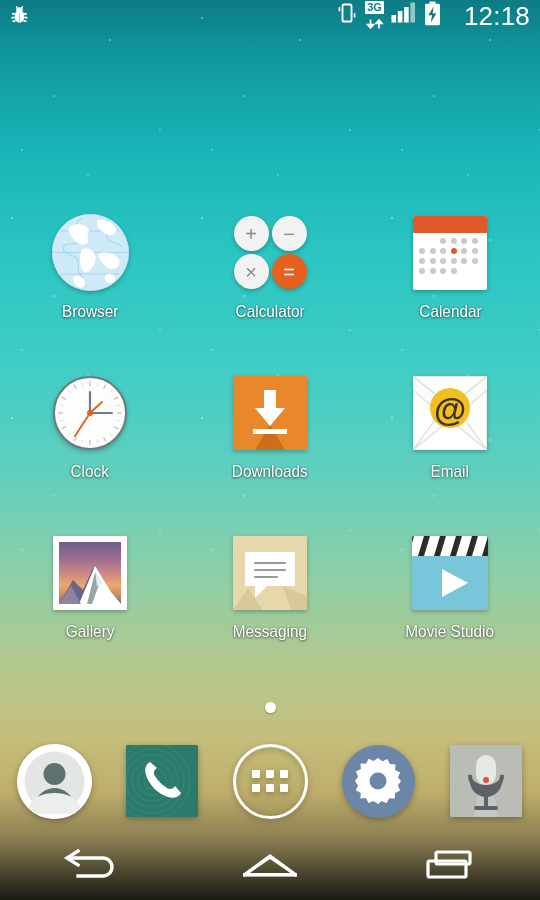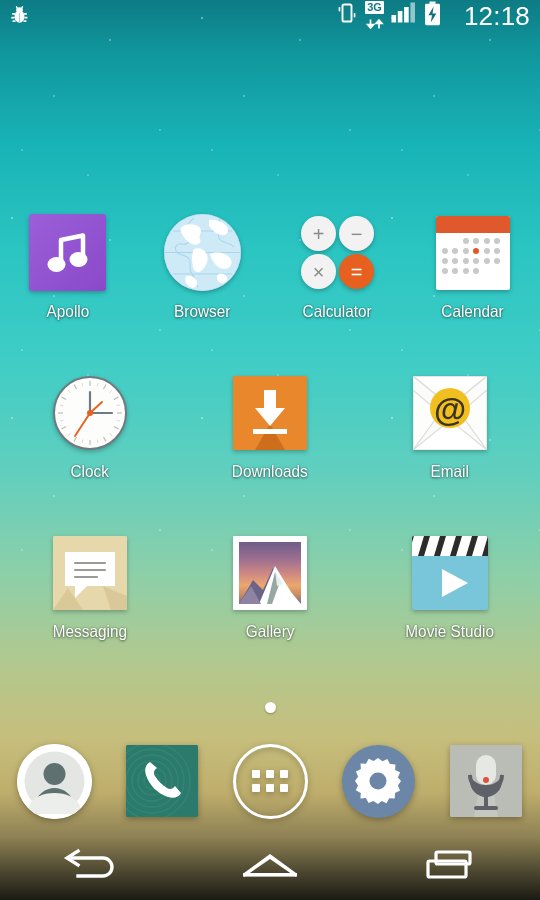--- a/index.html
+++ b/index.html
@@ -221,32 +221,20 @@
       </span>
 
       <span class="sb-clock">12:18</span>
     </div>
   </div>
 
   <div class="appgrid">
 
     <div class="row">
 
-      <div class="app">
-        <div class="iconbox">
-          <div class="ic-apollo">
-            <svg width="42" height="44" viewBox="0 0 42 44">
-              <path d="M14 33 V9 L36 4.5 V28" fill="none" stroke="#fff" stroke-width="4.5" stroke-linejoin="round"></path>
-              <ellipse cx="9.5" cy="33.5" rx="9" ry="7.5" fill="#fff"></ellipse>
-              <ellipse cx="31.5" cy="28.5" rx="9" ry="7.5" fill="#fff"></ellipse>
-            </svg>
-          </div>
-        </div>
-        <div class="applabel">Apollo</div>
-      </div>
 
       <div class="app">
         <div class="iconbox">
           <div class="ic-browser">
             <svg width="77" height="77" viewBox="0 0 77 77">
               <circle cx="38.5" cy="38.5" r="38.5" fill="#cfeaf7"></circle>
               <circle cx="38.5" cy="38.5" r="38.5" fill="none" stroke="#a9d6ec" stroke-width="1"></circle>
               <path d="M30 4 C22 10 20 18 24 23 C28 28 22 31 18 30 C14 29 10 32 12 37 C14 42 22 40 25 45 C28 50 24 56 28 60 C32 64 30 70 34 73" fill="none" stroke="#a9d6ec" stroke-width="1.1"></path>
               <path d="M55 5 C58 12 52 18 55 24 C58 30 66 28 70 33" fill="none" stroke="#a9d6ec" stroke-width="1.1"></path>
               <path d="M0 38.5 H77 M9 17 H68 M9 60 H68" stroke="#a9d6ec" stroke-width="1" fill="none"></path>
@@ -399,39 +387,20 @@
         <div class="applabel">Email</div>
       </div>
 
     </div>
 
     <div class="row">
 
 
       <div class="app">
         <div class="iconbox">
-          <div class="ic-msg">
-            <svg width="74" height="74" viewBox="0 0 74 74">
-              <rect width="74" height="74" fill="#e6d8aa"></rect>
-              <path d="M0 74 L15 52 L30 74 Z" fill="#d6c693" opacity=".8"></path>
-              <path d="M58 74 L50 50 L74 60 L74 74 Z" fill="#d6c693" opacity=".8"></path>
-              <path d="M12 16 H62 V50 H34 L22 62 V50 H12 Z" fill="#ffffff"></path>
-              <g stroke="#9a9a96" stroke-width="2.1" stroke-linecap="round">
-                <line x1="22" y1="27" x2="52" y2="27"></line>
-                <line x1="22" y1="34" x2="52" y2="34"></line>
-                <line x1="22" y1="41" x2="44" y2="41"></line>
-              </g>
-            </svg>
-          </div>
-        </div>
-        <div class="applabel">Messaging</div>
-      </div>
-
-      <div class="app">
-        <div class="iconbox">
           <div class="ic-gal">
             <div class="gal-photo">
               <svg width="62" height="62" viewBox="0 0 62 62" style="position:absolute;left:0;top:0;">
                 <defs>
                   <linearGradient id="sky" x1="0" y1="0" x2="0" y2="1">
                     <stop offset="0%" stop-color="#6e5d88"></stop>
                     <stop offset="28%" stop-color="#9d6f90"></stop>
                     <stop offset="52%" stop-color="#d08a82"></stop>
                     <stop offset="70%" stop-color="#eaa86e"></stop>
                     <stop offset="85%" stop-color="#c98c63"></stop>
@@ -446,20 +415,39 @@
                 <path d="M36 28 L44 42 L38 44 Z" fill="#e9eef0"></path>
               </svg>
             </div>
           </div>
         </div>
         <div class="applabel">Gallery</div>
       </div>
 
       <div class="app">
         <div class="iconbox">
+          <div class="ic-msg">
+            <svg width="74" height="74" viewBox="0 0 74 74">
+              <rect width="74" height="74" fill="#e6d8aa"></rect>
+              <path d="M0 74 L15 52 L30 74 Z" fill="#d6c693" opacity=".8"></path>
+              <path d="M58 74 L50 50 L74 60 L74 74 Z" fill="#d6c693" opacity=".8"></path>
+              <path d="M12 16 H62 V50 H34 L22 62 V50 H12 Z" fill="#ffffff"></path>
+              <g stroke="#9a9a96" stroke-width="2.1" stroke-linecap="round">
+                <line x1="22" y1="27" x2="52" y2="27"></line>
+                <line x1="22" y1="34" x2="52" y2="34"></line>
+                <line x1="22" y1="41" x2="44" y2="41"></line>
+              </g>
+            </svg>
+          </div>
+        </div>
+        <div class="applabel">Messaging</div>
+      </div>
+
+      <div class="app">
+        <div class="iconbox">
           <div class="ic-mov">
             <svg width="76" height="74" viewBox="0 0 76 74">
               <rect y="20" width="76" height="54" fill="#79c5da"></rect>
               <rect y="0" width="76" height="20" fill="#2b2b2b"></rect>
               <g fill="#ffffff">
                 <path d="M2 0 L12 0 L6 20 L-4 20 Z"></path>
                 <path d="M18 0 L28 0 L22 20 L12 20 Z"></path>
                 <path d="M34 0 L44 0 L38 20 L28 20 Z"></path>
                 <path d="M50 0 L60 0 L54 20 L44 20 Z"></path>
                 <path d="M66 0 L76 0 L70 20 L60 20 Z"></path>

